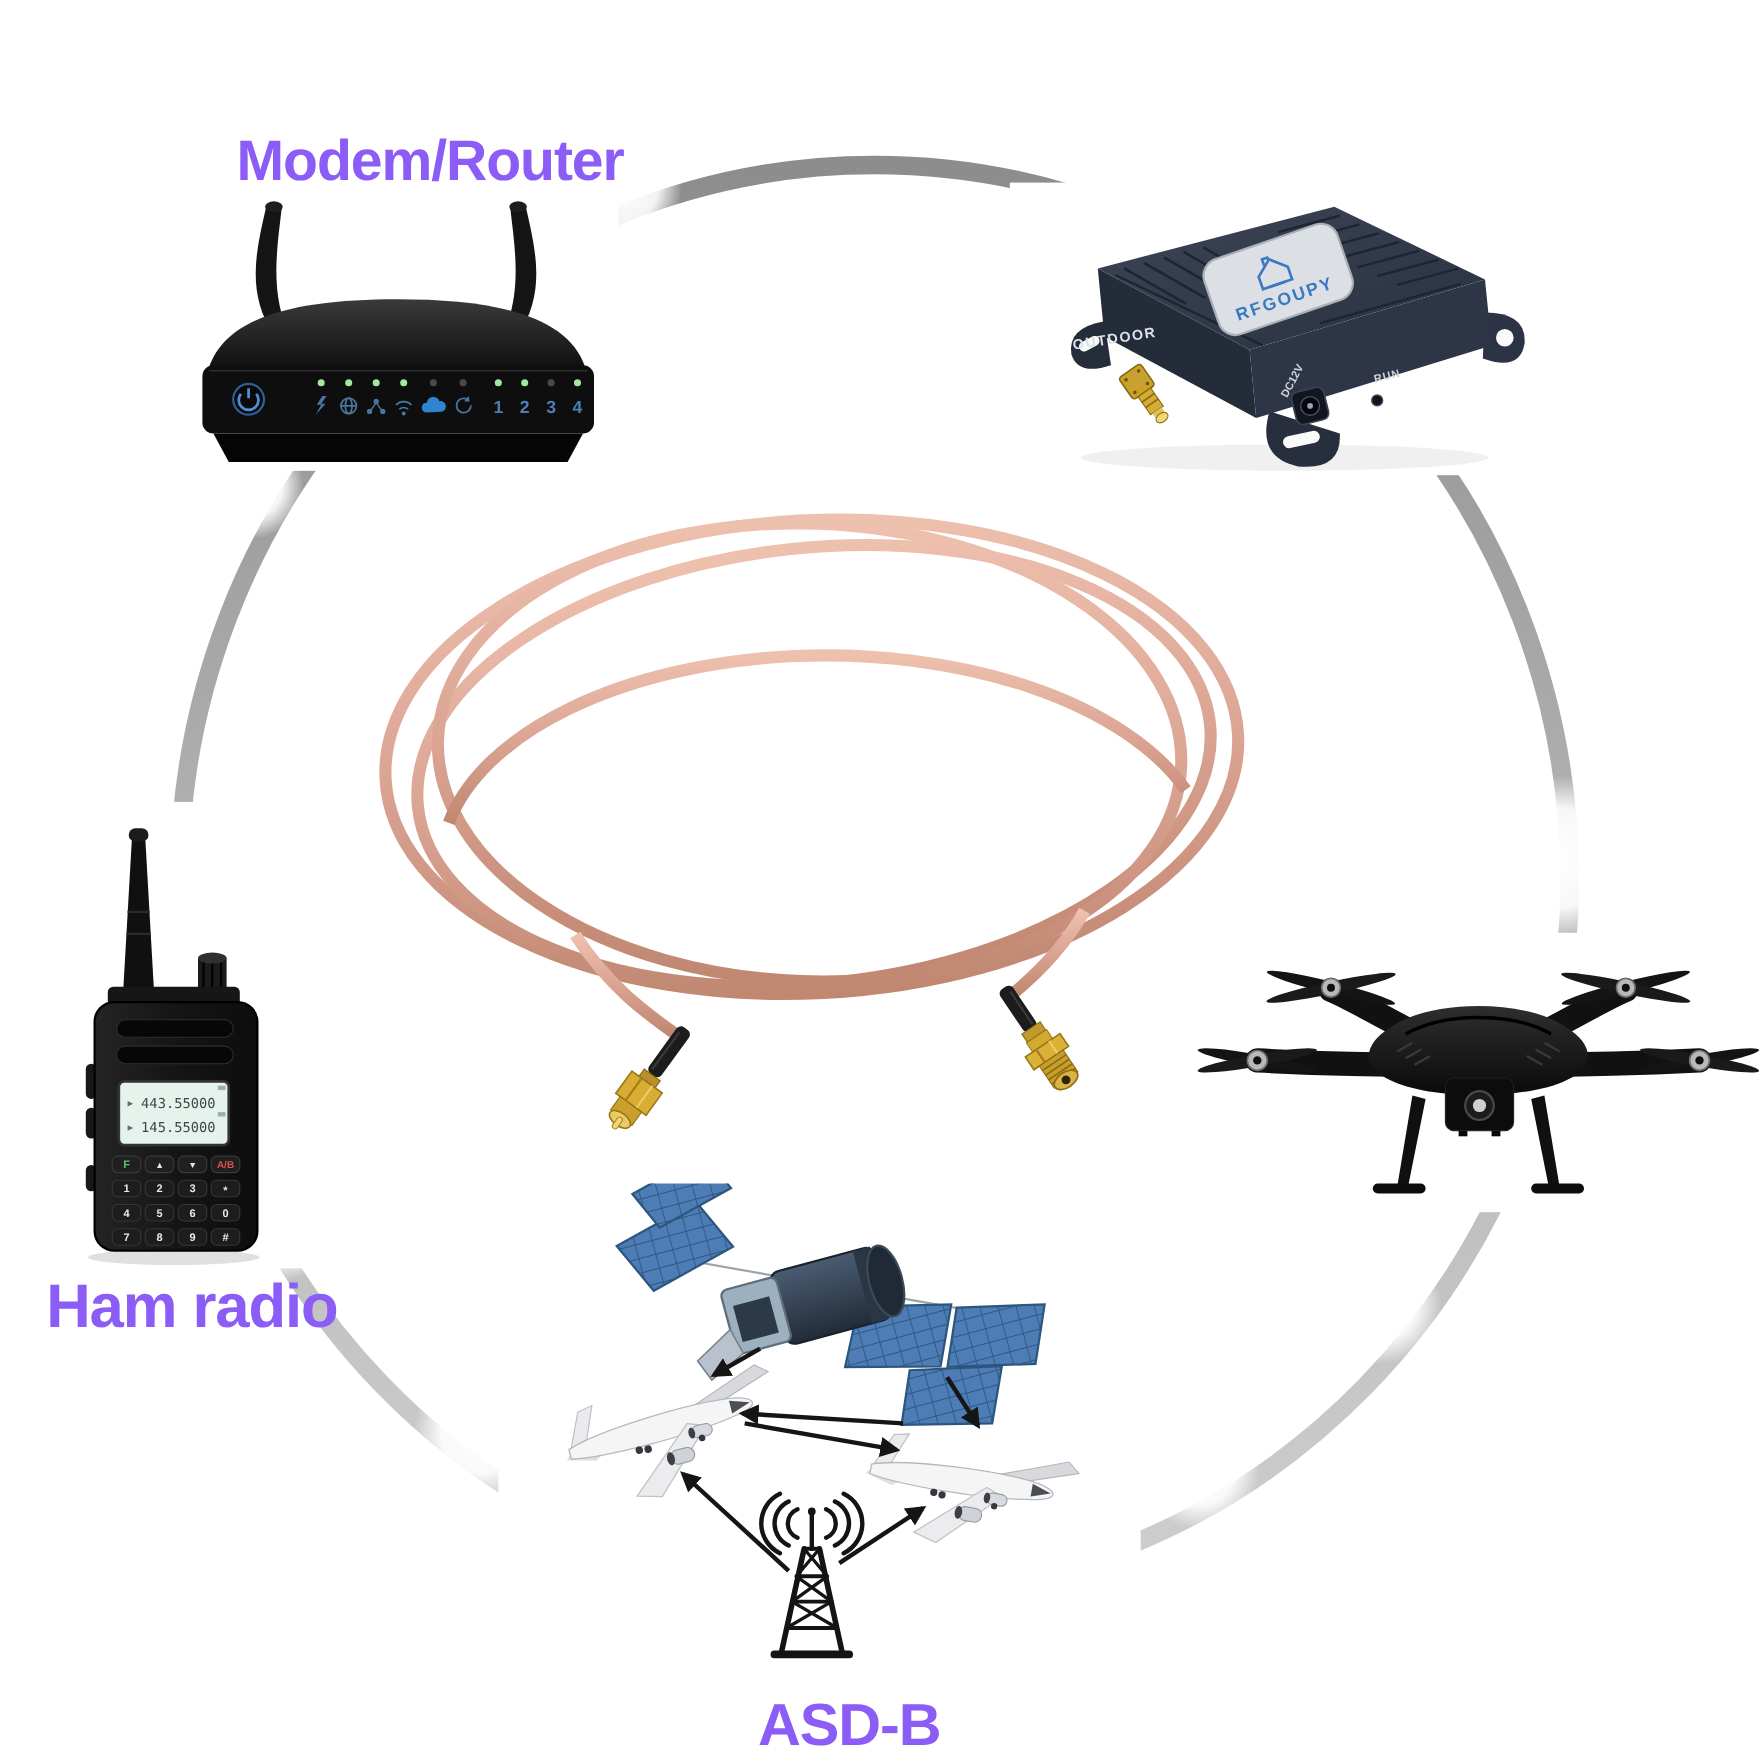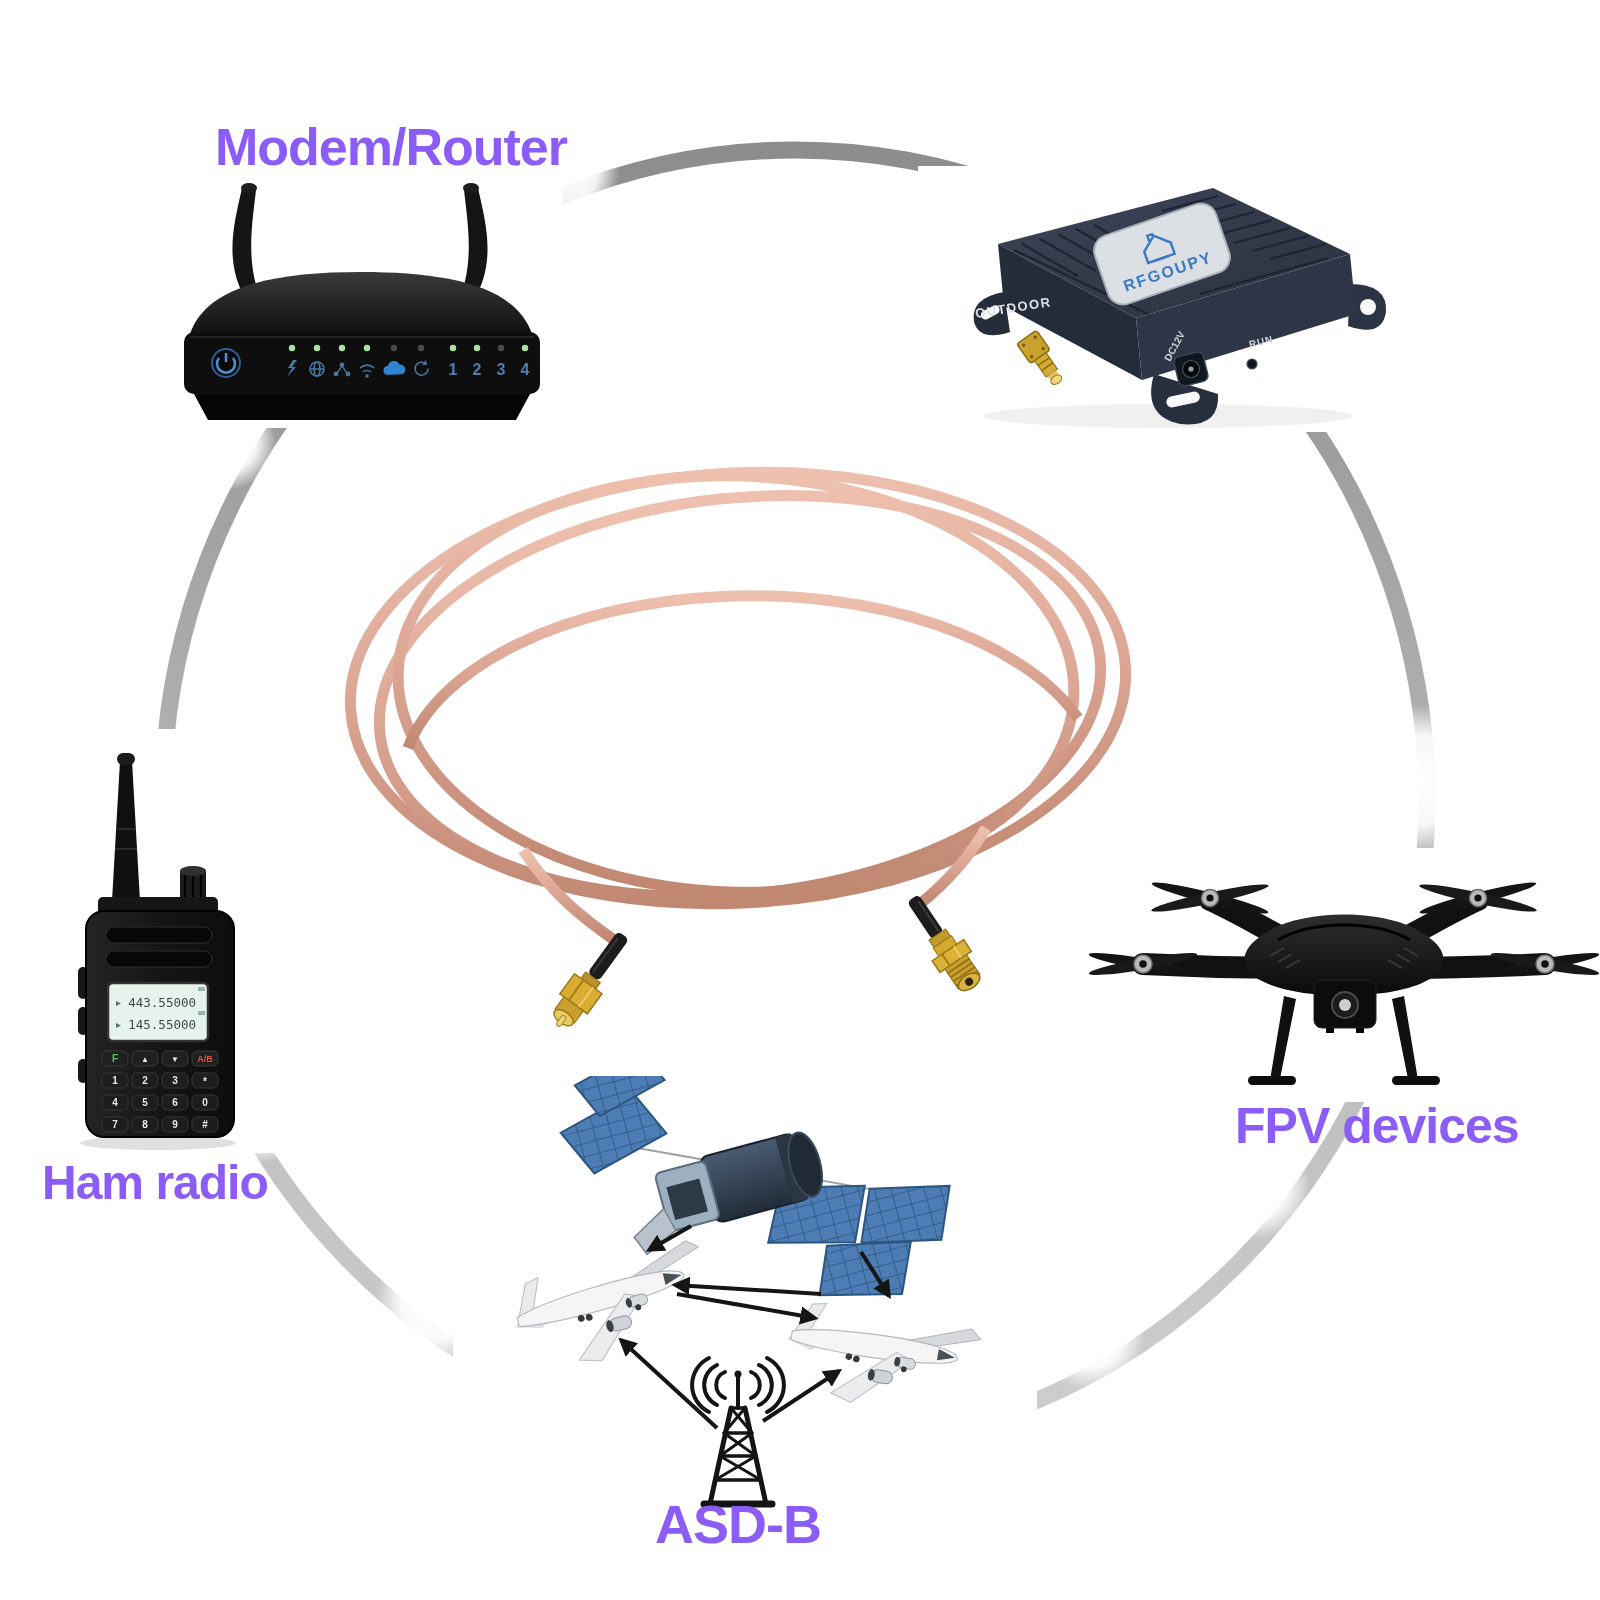--- a/index.html
+++ b/index.html
@@ -3,21 +3,21 @@
 <meta charset="utf-8">
 <style>
   html,body{margin:0;padding:0;background:#ffffff;}
   #stage{position:relative;width:1600px;height:1600px;background:#ffffff;overflow:hidden;
          font-family:"Liberation Sans",sans-serif;}
   .abs{position:absolute;}
   .device{position:absolute;background:#ffffff;}
   .device svg{display:block;width:100%;height:100%;}
   .label{position:absolute;font:700 52px/1.05 "Liberation Sans",sans-serif;color:#8b5cf6;
          letter-spacing:-1px;white-space:nowrap;}
-  .label.center{text-align:left;}
+  .label.center{text-align:right;margin-top:44px;}
   .lcdtext{font-family:"DejaVu Sans Mono",monospace;}
 </style>
 </head>
 <body>
 
 <div id="stage">
 
   <svg class="abs" style="left:0;top:0;width:1600px;height:1600px" viewBox="0 0 1600 1600">
     <defs>
       <linearGradient id="ringGrad" x1="800" y1="140" x2="800" y2="1460" gradientUnits="userSpaceOnUse">
@@ -478,16 +478,15 @@
         <line x1="-13" y1="81" x2="13" y2="81" stroke="#8f6f14" stroke-width="1.6"></line>
         <line x1="-13" y1="86" x2="13" y2="86" stroke="#8f6f14" stroke-width="1.6"></line>
         <line x1="-13" y1="91" x2="13" y2="91" stroke="#8f6f14" stroke-width="1.6"></line>
         <ellipse cx="0" cy="95" rx="12" ry="7" fill="#d9b347" stroke="#8f6e12" stroke-width="1.5"></ellipse>
         <circle cx="0" cy="95" r="4" fill="#2e2508"></circle>
       </g>
     </svg>
   </div>
 
   <div class="label" style="left:215px;top:120px">Modem/Router</div>
-  <div class="label" style="left:42px;top:1158px;font-size:48px">Ham radio</div>
-  <div class="label" style="left:1235px;top:1100px;font-size:50px">FPV devices</div>
+  <div class="label" style="left:42px;top:1158px;font-size:56px">Ham radio</div>
   <div class="label center" style="left:655px;top:1496px;width:200px;font-size:54px">ASD-B</div>
 </div>
 
 </body></html>

